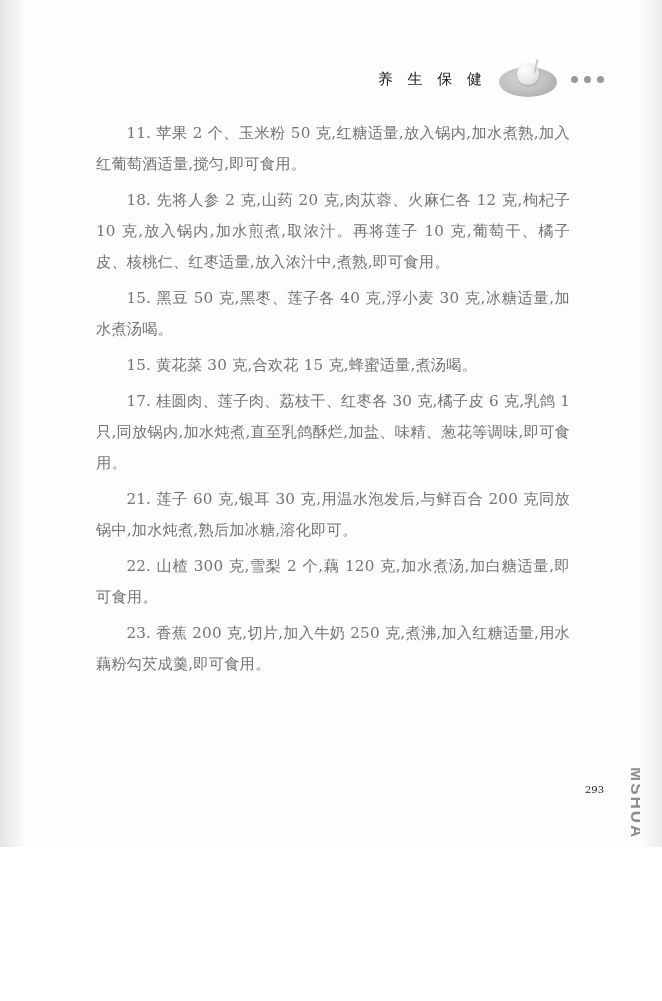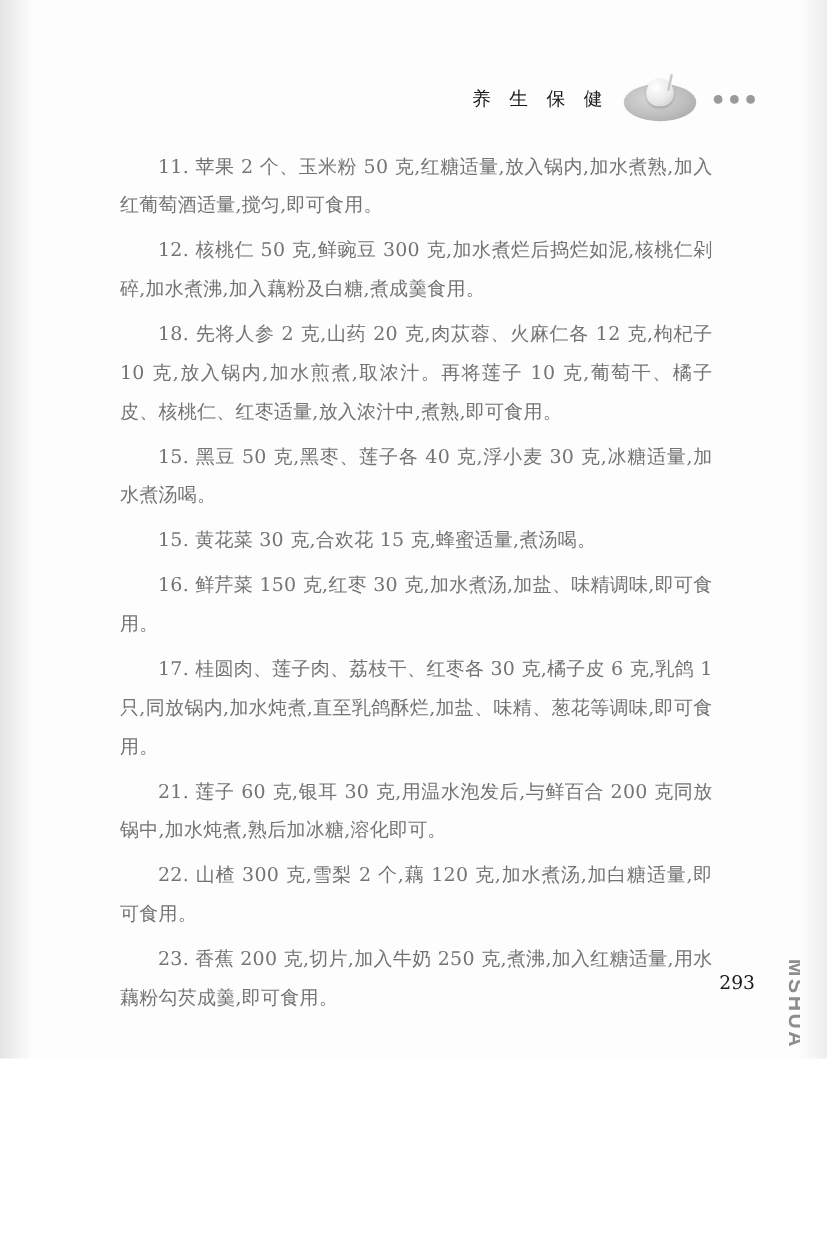--- a/index.html
+++ b/index.html
@@ -110,21 +110,21 @@
     text-indent: 2em;
     margin: 0 0 5px 0;
     letter-spacing: 0.2px;
   }
 
   
   .page-number {
     position: absolute;
     right: 58px;
     bottom: 52px;
-    font-size: 15px;
+    font-size: 10px;
     color: #1a1a1a;
     font-family: "DejaVu Serif", "Liberation Serif", serif;
   }
   .side-label {
     position: absolute;
     right: 16px;
     bottom: 8px;
     font-family: "Liberation Sans", sans-serif;
     font-size: 17px;
     font-weight: bold;
@@ -148,25 +148,23 @@
     </div>
     <div class="header-dots">
       <i></i>
         <i></i>
         <i></i>
     </div>
   </div>
 
   <div class="content">
     <p class="para">11. 苹果 2 个、玉米粉 50 克,红糖适量,放入锅内,加水煮熟,加入红葡萄酒适量,搅匀,即可食用。</p>
-    <p class="para">12. 核桃仁 50 克,鲜豌豆 300 克,加水煮烂后捣烂如泥,核桃仁剁碎,加水煮沸,加入藕粉及白糖,煮成羹食用。</p>
     <p class="para">18. 先将人参 2 克,山药 20 克,肉苁蓉、火麻仁各 12 克,枸杞子 10 克,放入锅内,加水煎煮,取浓汁。再将莲子 10 克,葡萄干、橘子皮、核桃仁、红枣适量,放入浓汁中,煮熟,即可食用。</p>
     <p class="para">15. 黑豆 50 克,黑枣、莲子各 40 克,浮小麦 30 克,冰糖适量,加水煮汤喝。</p>
     <p class="para">15. 黄花菜 30 克,合欢花 15 克,蜂蜜适量,煮汤喝。</p>
-    <p class="para">16. 鲜芹菜 150 克,红枣 30 克,加水煮汤,加盐、味精调味,即可食用。</p>
     <p class="para">17. 桂圆肉、莲子肉、荔枝干、红枣各 30 克,橘子皮 6 克,乳鸽 1 只,同放锅内,加水炖煮,直至乳鸽酥烂,加盐、味精、葱花等调味,即可食用。</p>
     <p class="para">21. 莲子 60 克,银耳 30 克,用温水泡发后,与鲜百合 200 克同放锅中,加水炖煮,熟后加冰糖,溶化即可。</p>
     <p class="para">22. 山楂 300 克,雪梨 2 个,藕 120 克,加水煮汤,加白糖适量,即可食用。</p>
     <p class="para">23. 香蕉 200 克,切片,加入牛奶 250 克,煮沸,加入红糖适量,用水藕粉勾芡成羹,即可食用。</p>
   </div>
 
   <div class="page-number">293</div>
   <div class="side-label">MSHUA</div>
 
 </div>

